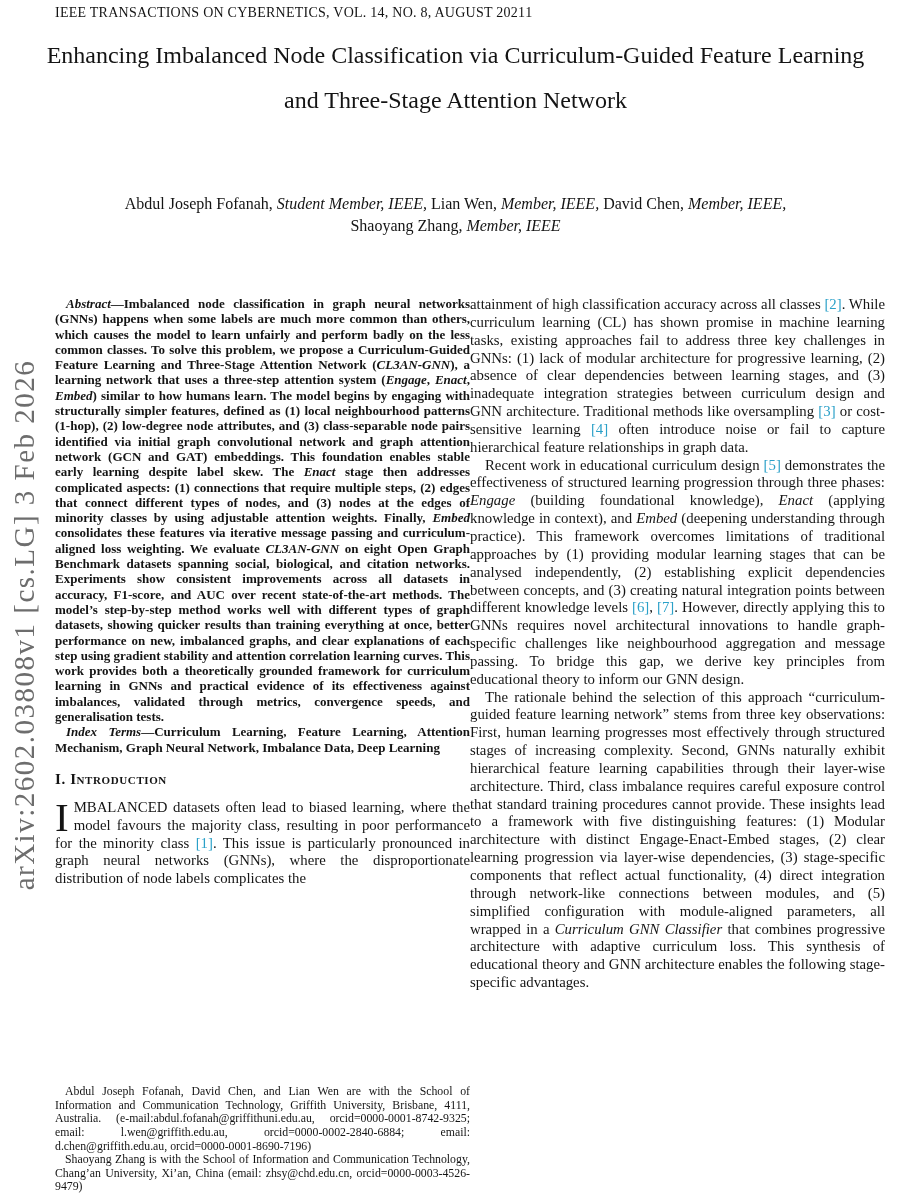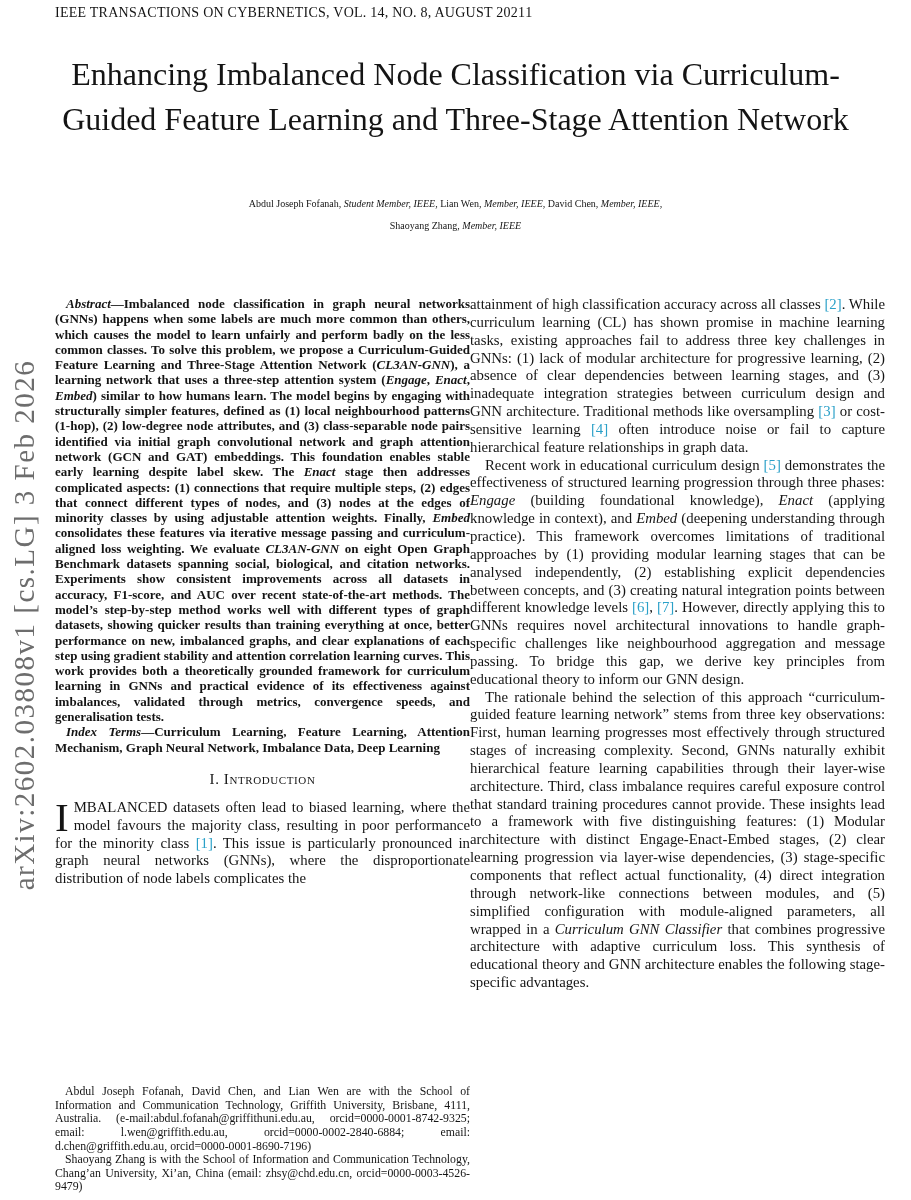--- a/index.html
+++ b/index.html
@@ -22,53 +22,53 @@
   .arxiv-stamp {
     position:absolute; left:8px; top:625px;
     transform: rotate(-90deg) translate(-50%,0);
     transform-origin:0 0;
     white-space:nowrap;
     font-size:29px; letter-spacing:1.5px;
     color:#6d6d6d;
   }
   
   .title-block {
-    position:absolute; top:52px; left:30px; width:851px;
+    position:absolute; top:33px; left:30px; width:851px;
     text-align:center;
-    font-size:32px; line-height:45px;
+    font-size:24px; line-height:45px;
     font-weight:400;
   }
   .authors-block {
     position:absolute; top:193px; left:30px; width:851px;
     text-align:center;
-    font-size:10px; line-height:22px;
+    font-size:16px; line-height:22px;
   }
   
   .col-left {
     position:absolute; left:55px; top:296px; width:415px; bottom:4px;
     display:flex; flex-direction:column;
     overflow:hidden;
   }
   .col-right {
     position:absolute; left:470px; top:296px; width:415px; bottom:0;
     overflow:hidden;
   }
   .abstract, .index-terms {
     font-size:13px; font-weight:bold;
     line-height:15.3px;
     text-align:justify;
     text-indent:11px;
   }
   .index-terms { }
   .section-heading {
     margin:16px 0 11px 0;
-    text-align:center;
+    text-align:left;
     font-variant:small-caps;
     font-size:15px; letter-spacing:0.6px;
-    font-weight:400;
+    font-weight:700;
   }
   .body-par {
     font-size:14.8px; line-height:17.85px;
     text-align:justify;
     text-indent:15px;
   }
   .body-par.noindent { text-indent:0; }
   .dropcap {
     float:left;
     font-size:41px; line-height:32px;

